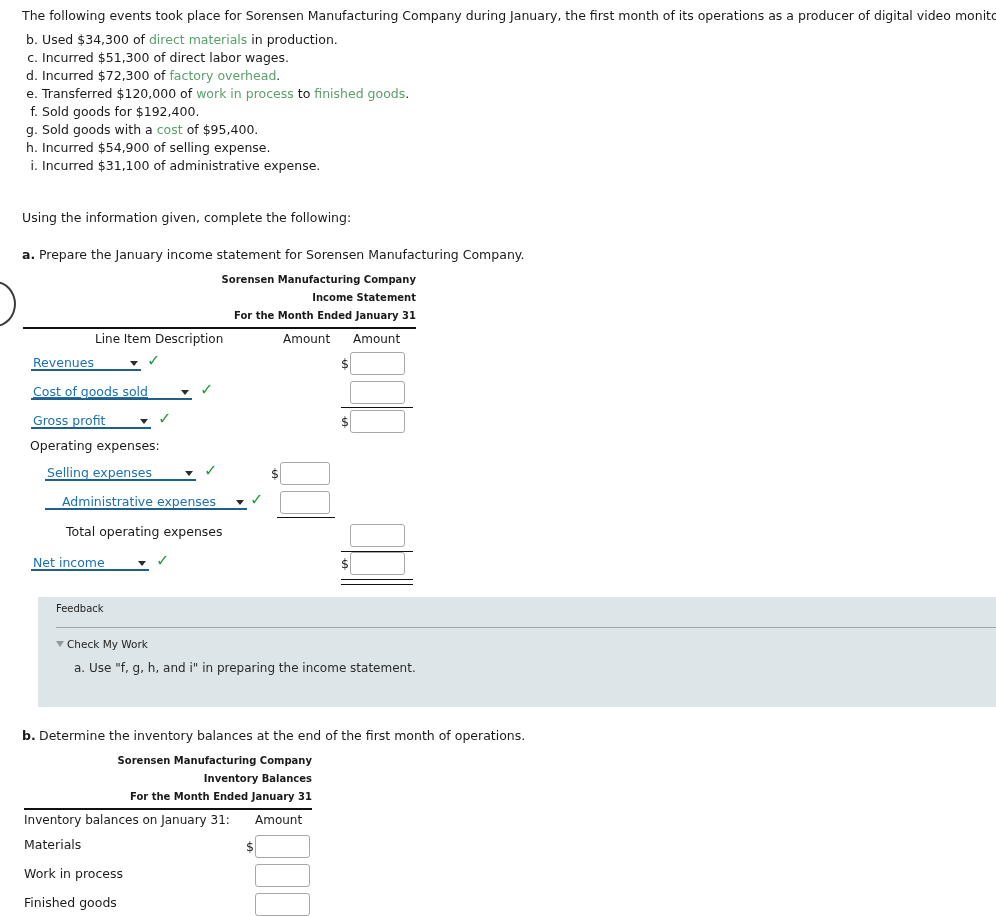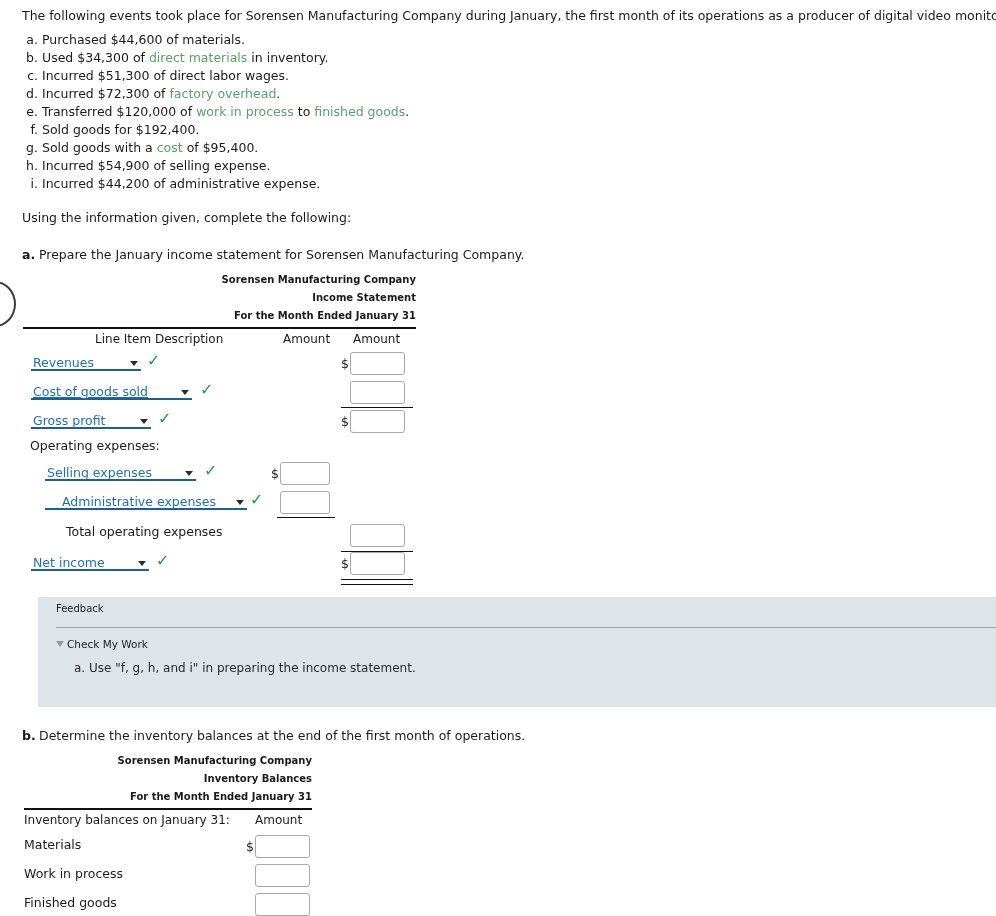--- a/index.html
+++ b/index.html
@@ -241,26 +241,22 @@
     border-radius: 50%;
   }
 </style>
 </head>
 <body>
 
 <div class="intro">The following events took place for Sorensen Manufacturing Company during January, the first month of its operations as a producer of digital video monitors:</div>
 
 <div class="events">
   <div class="event-line">
-    <span class="ltr">a.</span>
-    <span>Purchased $44,600 of materials.</span>
-  </div>
-  <div class="event-line">
     <span class="ltr">b.</span>
-    <span>Used $34,300 of </span><span class="glink">direct materials</span><span> in inventory.</span>
+    <span>Used $34,300 of </span><span class="glink">direct materials</span><span> in production.</span>
   </div>
   <div class="event-line">
     <span class="ltr">c.</span>
     <span>Incurred $51,300 of direct labor wages.</span>
   </div>
   <div class="event-line">
     <span class="ltr">d.</span>
     <span>Incurred $72,300 of </span><span class="glink">factory overhead</span><span>.</span>
   </div>
   <div class="event-line">
@@ -274,21 +270,21 @@
   <div class="event-line">
     <span class="ltr">g.</span>
     <span>Sold goods with a </span><span class="glink">cost</span><span> of $95,400.</span>
   </div>
   <div class="event-line">
     <span class="ltr">h.</span>
     <span>Incurred $54,900 of selling expense.</span>
   </div>
   <div class="event-line">
     <span class="ltr">i.</span>
-    <span>Incurred $44,200 of administrative expense.</span>
+    <span>Incurred $31,100 of administrative expense.</span>
   </div>
 </div>
 
 <div class="using-line">Using the information given, complete the following:</div>
 
 <div class="part-head" id="part-a-head">
   <span class="pl">a.</span><span>Prepare the January income statement for Sorensen Manufacturing Company.</span>
 </div>
 
 <div class="stmt" id="stmt-a">

